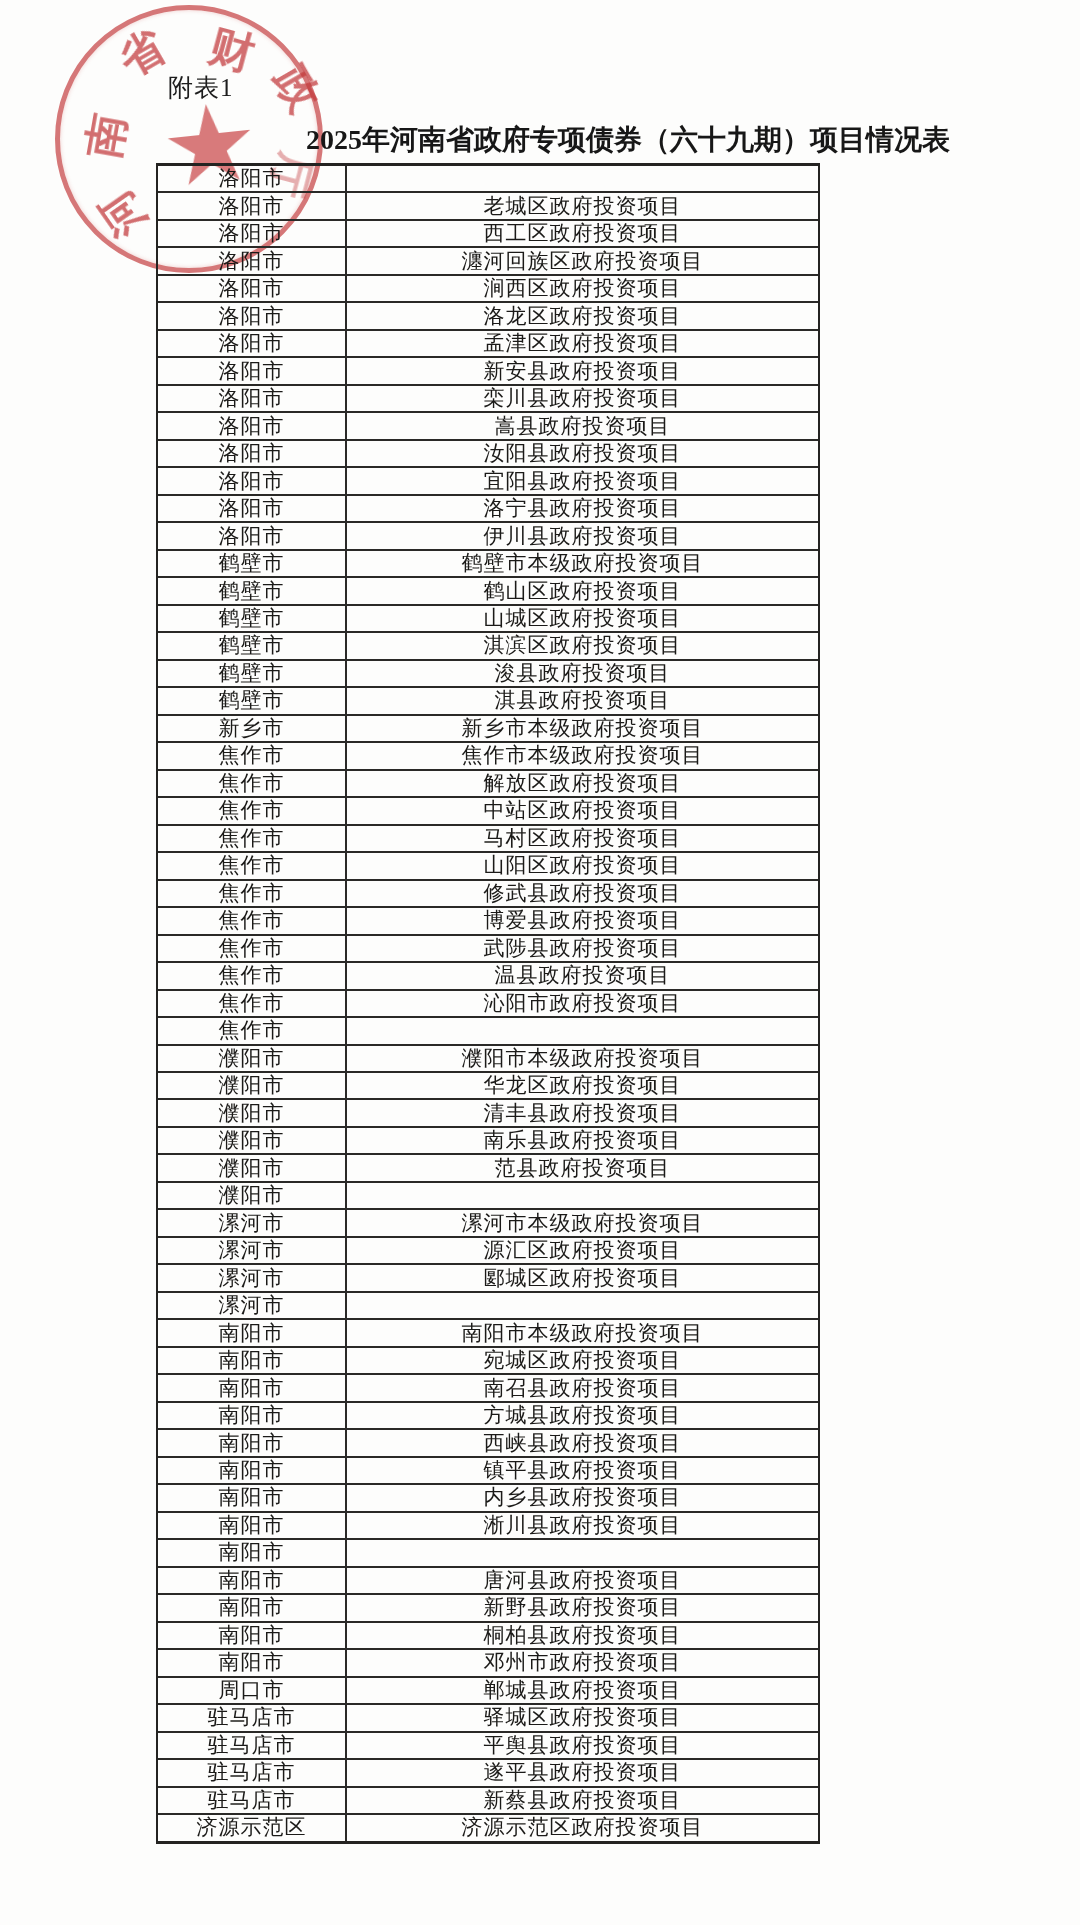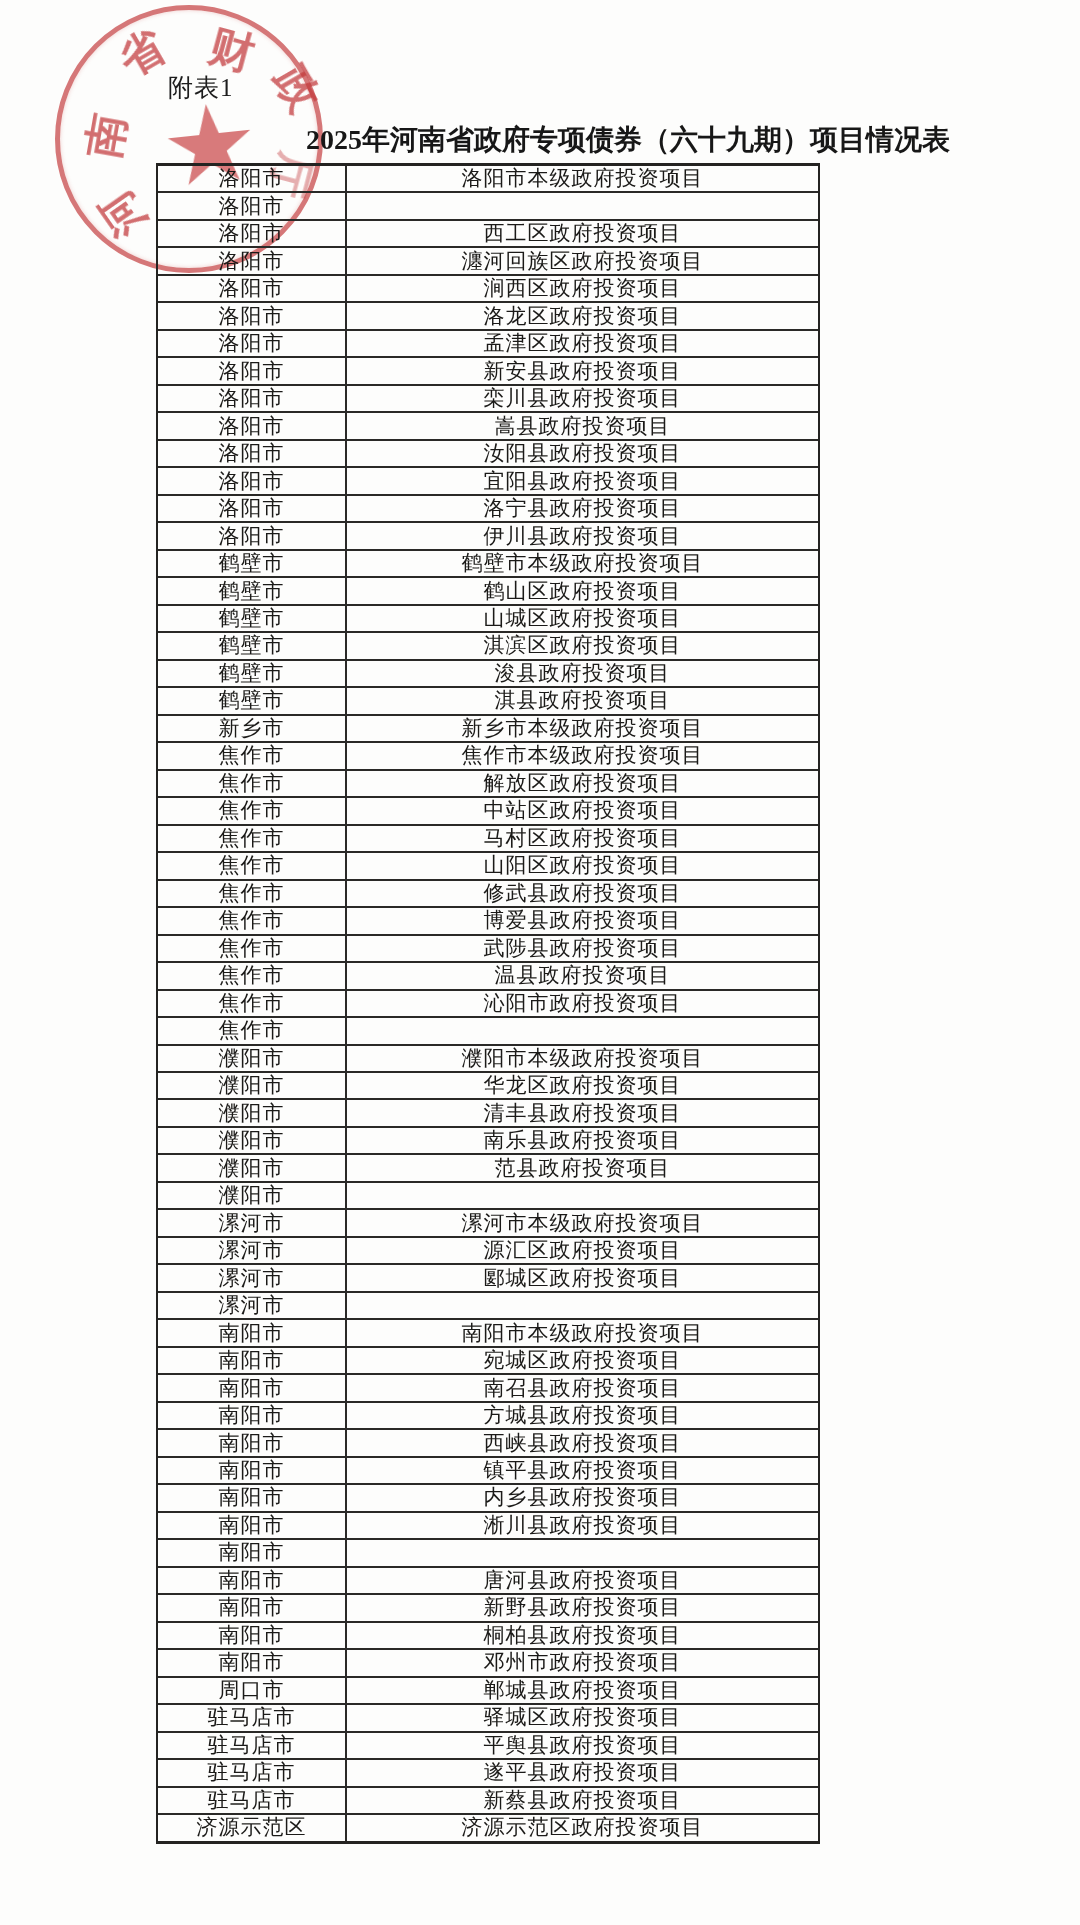--- a/index.html
+++ b/index.html
@@ -146,25 +146,25 @@
     <span class="seal-char c5">厅</span>
   </div>
 
   <div class="attachment-label">附表1</div>
 
   <h1 class="doc-title">2025年河南省政府专项债券（六十九期）项目情况表</h1>
 
   <div class="bond-table">
   <div class="t-row">
     <div class="t-cell city">洛阳市</div>
-    <div class="t-cell project">洛阳市本级政府投资项目</div>
-  </div>
-
-  <div class="t-row">
-    <div class="t-cell city">洛阳市</div>
+  </div>
+
+  <div class="t-row">
+    <div class="t-cell city">洛阳市</div>
+    <div class="t-cell project">老城区政府投资项目</div>
   </div>
 
   <div class="t-row">
     <div class="t-cell city">洛阳市</div>
     <div class="t-cell project">西工区政府投资项目</div>
   </div>
 
   <div class="t-row">
     <div class="t-cell city">洛阳市</div>
     <div class="t-cell project">瀍河回族区政府投资项目</div>

